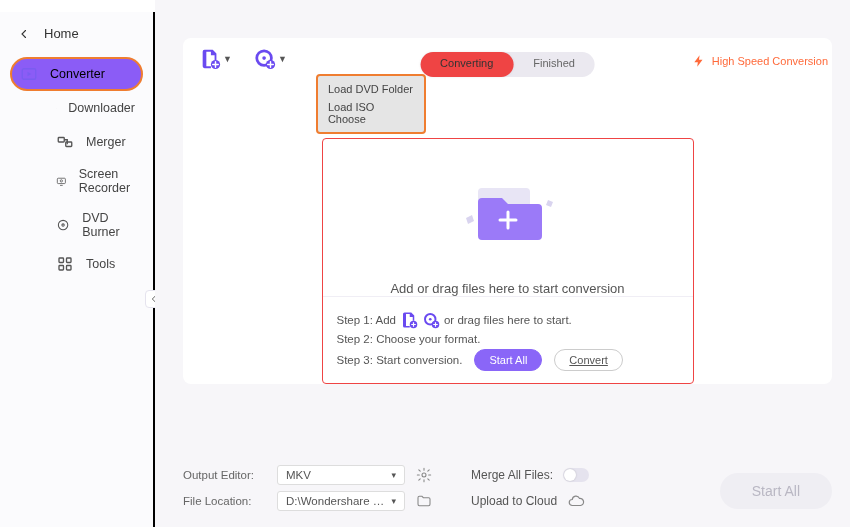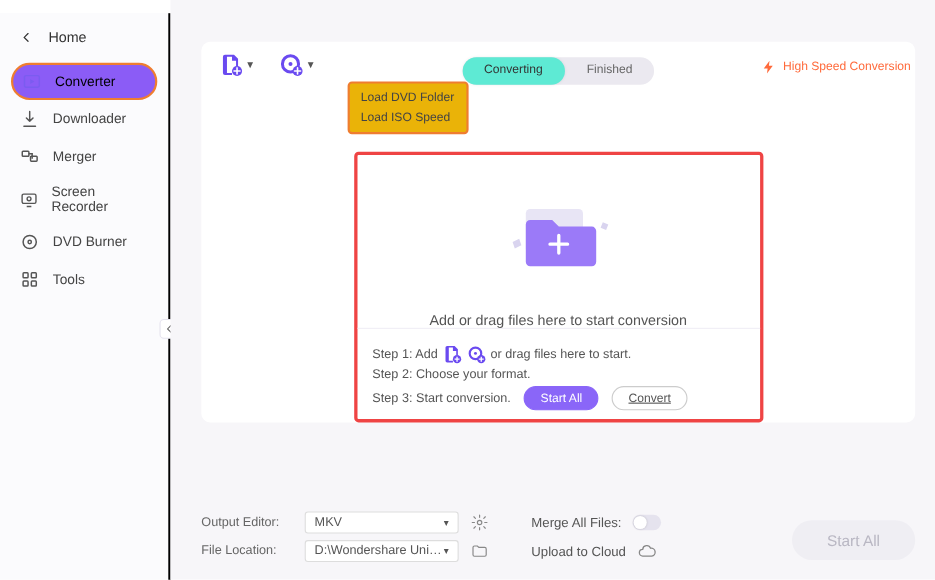--- a/index.html
+++ b/index.html
@@ -8,61 +8,61 @@
 
 .titlebar { height:30px; display:flex; justify-content:flex-end; align-items:center; gap:10px; padding-right:12px; }
 .titlebar .ticon { width:16px; height:16px; display:flex; align-items:center; justify-content:center; color:#555; cursor:pointer; }
 .avatar { width:20px; height:20px; border-radius:50%; background:#f6b96a; display:flex; align-items:center; justify-content:center; }
 .avatar svg { width:12px; height:12px; fill:#fff; }
 
 
 .sidebar { position:absolute; top:12px; left:0; width:155px; height:527px; background:#fbfbfd; border-right:2px solid #000000; }
 .home-row { display:flex; align-items:center; gap:14px; padding:10px 18px; font-size:13px; color:#333; margin-top:4px; }
 .nav { margin-top:6px; }
-.nav-item { display:flex; align-items:center; gap:12px; padding:8px 18px; font-size:12.5px; color:#444; cursor:pointer; }
+.nav-item { display:flex; align-items:center; gap:12px; padding:8px 18px; font-size:12.5px; color:#444; cursor:pointer;margin-left:38px; }
 .nav-item .nicon { width:18px; height:18px; display:flex; align-items:center; justify-content:center; color:#555; }
 .nav-item.active { background:#8b5cf6; border:2px solid #ef7d30; border-radius:18px; margin:0 10px; padding:6px 8px; color:#000; }
 .nav-item.active .nicon { color:#7b5cf0; }
 .collapse-handle { position:absolute; right:-10px; top:278px; width:18px; height:18px; border:1px solid #e5e3ee; background:#fff; border-radius:4px; display:flex; align-items:center; justify-content:center; color:#666; font-size:10px; }
 
 
 .main { position:absolute; left:155px; top:0; right:0; bottom:0; background:#f7f6f9; }
 .card { position:absolute; left:28px; top:38px; right:18px; height:346px; background:#fff; border-radius:8px; }
 
 .topbar { display:flex; align-items:center; padding:10px 16px; }
 .addbtn { display:flex; align-items:center; gap:1px; cursor:pointer; }
 .addbtn svg { width:22px; height:22px; }
 .caret { font-size:9px; color:#555; margin-left:1px; }
 .addbtn + .addbtn { margin-left:22px; }
 
 .tabswitch { display:flex; background:#ebe9f0; border-radius:14px; height:25px; margin-left:auto; position:absolute; left:50%; transform:translateX(-50%); top:14px; }
 .tabswitch .tab { font-size:11px; padding:5px 20px; border-radius:14px; color:#666; cursor:pointer; }
-.tabswitch .tab.active { background:#5eead4; color:#333; box-shadow:0 0 3px rgba(0,0,0,.08); }
+.tabswitch .tab.active { background:#ef4444; color:#333; box-shadow:0 0 3px rgba(0,0,0,.08); }
 
 .hispeed { position:absolute; right:4px; top:16px; font-size:11px; color:#ff6a3b; display:flex; align-items:center; gap:6px; }
 
 
-.dvd-menu { position:absolute; left:62px; top:26px; border:2px solid #ef7d30; border-radius:4px; background:#eab308; padding:4px 0; z-index:5; width:110px; }
+.dvd-menu { position:absolute; left:62px; top:26px; border:2px solid #ef7d30; border-radius:4px; background:#e5e5e5; padding:4px 0; z-index:5; width:110px; }
 .dvd-menu .mitem { font-size:11px; color:#444; padding:3px 10px; cursor:pointer; }
 
 
-.dropzone { position:absolute; left:50%; transform:translateX(-50%); top:100px; width:372px; height:246px; border:3px solid #ef4444; border-radius:4px; text-align:center; }
+.dropzone { position:absolute; left:50%; transform:translateX(-50%); top:100px; width:372px; height:246px; border:1px solid #ef4444; border-radius:4px; text-align:center; }
 .dz-illus { height:120px; display:flex; align-items:center; justify-content:center; margin-top:16px; }
 .dz-text { font-size:13px; color:#555; margin-top:6px; }
 .steps { border-top:1px solid #f0eef5; text-align:left; padding:10px 14px; font-size:11.5px; color:#555; }
 .steps .srow { display:flex; align-items:center; gap:4px; margin:4px 0; }
 .pill { border-radius:14px; font-size:11px; padding:4px 14px; cursor:pointer; }
 .pill.primary { background:#8a66f8; color:#fff; border:1px solid #8a66f8; }
 .pill.secondary { background:#fff; color:#555; border:1px solid #ccc; margin-left:8px;text-decoration:underline; }
 
 
 .settings { position:absolute; left:28px; right:18px; bottom:8px; height:60px; font-size:12px; color:#555; }
 .srow2 { display:flex; align-items:center; gap:10px; margin:6px 0; }
 .label { width:84px; font-size:11.5px; color:#666; }
-.select { border:1px solid #ddd; border-radius:3px; padding:3px 8px; font-size:11.5px; width:140px; display:flex; justify-content:space-between; align-items:center; background:#fff; cursor:pointer; }
+.select { border:1px solid #ddd; border-radius:3px; padding:3px 8px; font-size:11.5px; width:128px; display:flex; justify-content:space-between; align-items:center; background:#fff; cursor:pointer; }
 .miniicon { width:18px; height:18px; color:#888; display:flex; align-items:center; justify-content:center; }
 .toggle { width:26px; height:14px; background:#e5e3ee; border-radius:8px; position:relative; }
 .toggle::after { content:""; position:absolute; width:12px; height:12px; background:#fff; border-radius:50%; top:1px; left:1px; box-shadow:0 0 2px rgba(0,0,0,.2); }
 .startall { position:absolute; right:0; bottom:10px; background:#efeef3; color:#b9b7c3; font-size:14px; padding:10px 32px; border-radius:20px; }
 
 svg { flex-shrink:0; }
 </style>
 </head>
 <body>
 
@@ -188,21 +188,21 @@
       <div class="addbtn" style="position:relative;">
         <svg viewBox="0 0 24 24">
             <circle cx="11" cy="11" r="8" fill="none" stroke="#6a4af0" stroke-width="3"></circle>
             <circle cx="11" cy="11" r="2" fill="#6a4af0"></circle>
             <circle cx="18" cy="18" r="5" fill="#6a4af0"></circle>
             <path d="M18 15v6M15 18h6" stroke="#fff" stroke-width="1.6" stroke-linecap="round"></path>
           </svg>
         <span class="caret">▼</span>
         <div class="dvd-menu">
           <div class="mitem">Load DVD Folder</div>
-          <div class="mitem">Load ISO Speed</div>
+          <div class="mitem">Load ISO Choose</div>
         </div>
       </div>
 
       <div class="tabswitch">
         <div class="tab active">Converting</div>
         <div class="tab">Finished</div>
       </div>
 
       <div class="hispeed">
         <svg width="14" height="14" viewBox="0 0 24 24">

